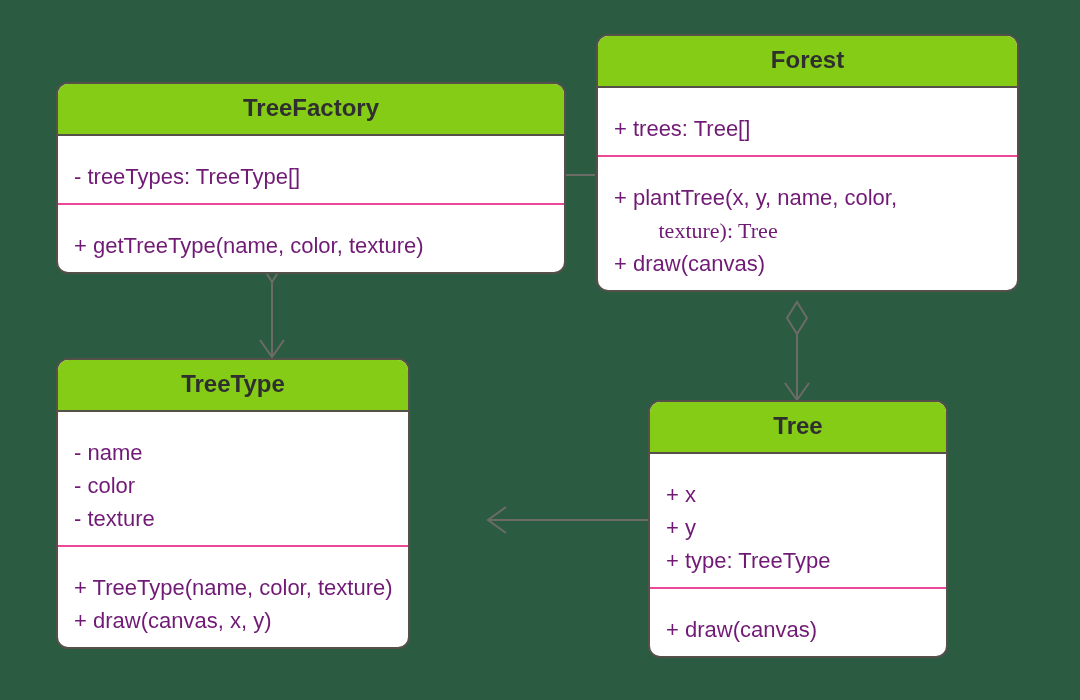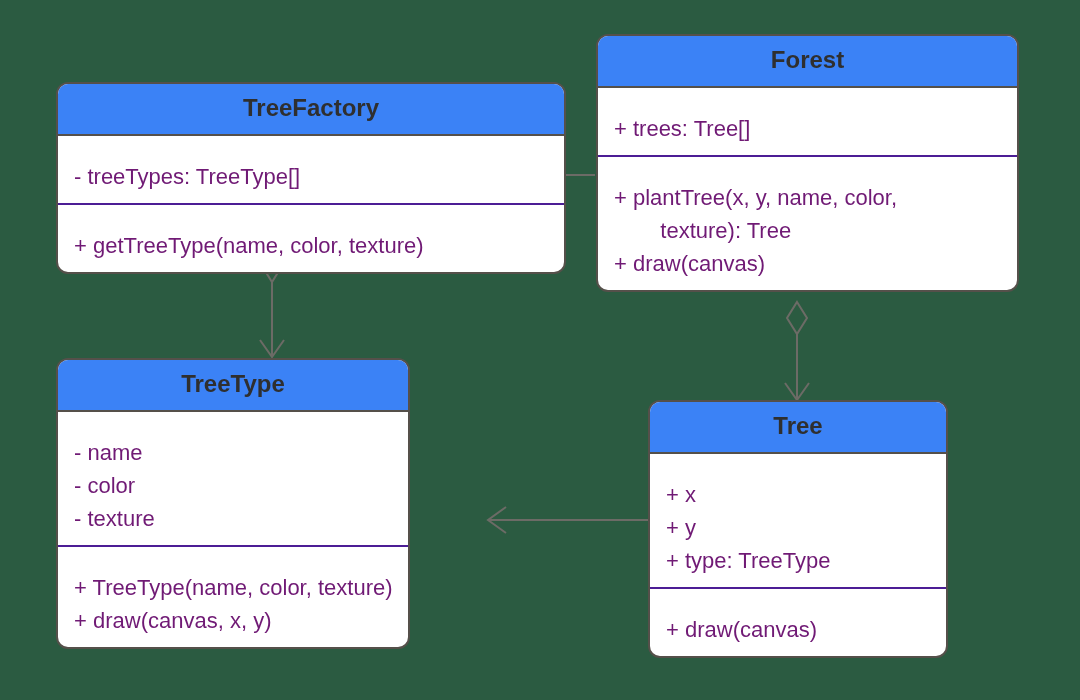--- a/index.html
+++ b/index.html
@@ -19,42 +19,43 @@
   }
   .uml-class {
     position: absolute;
     background: #ffffff;
     border: 2px solid #55504a;
     border-radius: 12px;
     box-sizing: border-box;
     overflow: hidden;
   }
   .uml-title {
-    background: #3b82f6;
+    background: #84cc16;
     font-weight: 700;
     font-size: 24px;
     text-align: center;
     padding: 10px 26px 12px;
     border-bottom: 2px solid #55504a;
     color: #2f2f2f;
   }
   .uml-section {
     padding: 24px 16px 10px;
     font-size: 22px;
     line-height: 1.5;
     color: #701a75;
   }
   .uml-section + .uml-section {
-    border-top: 2px solid #4c1d95;
+    border-top: 2px solid #ec4899;
   }
   .uml-line {
     white-space: pre;
   }
   .uml-line.indent {
     padding-left: 28px;
+    font-family: Liberation Serif, serif;
   }
   svg.connector {
     position: absolute;
     left: 0;
     top: 0;
     width: 1080px;
     height: 700px;
     pointer-events: none;
   }
   svg.connector line, svg.connector polyline, svg.connector polygon {

